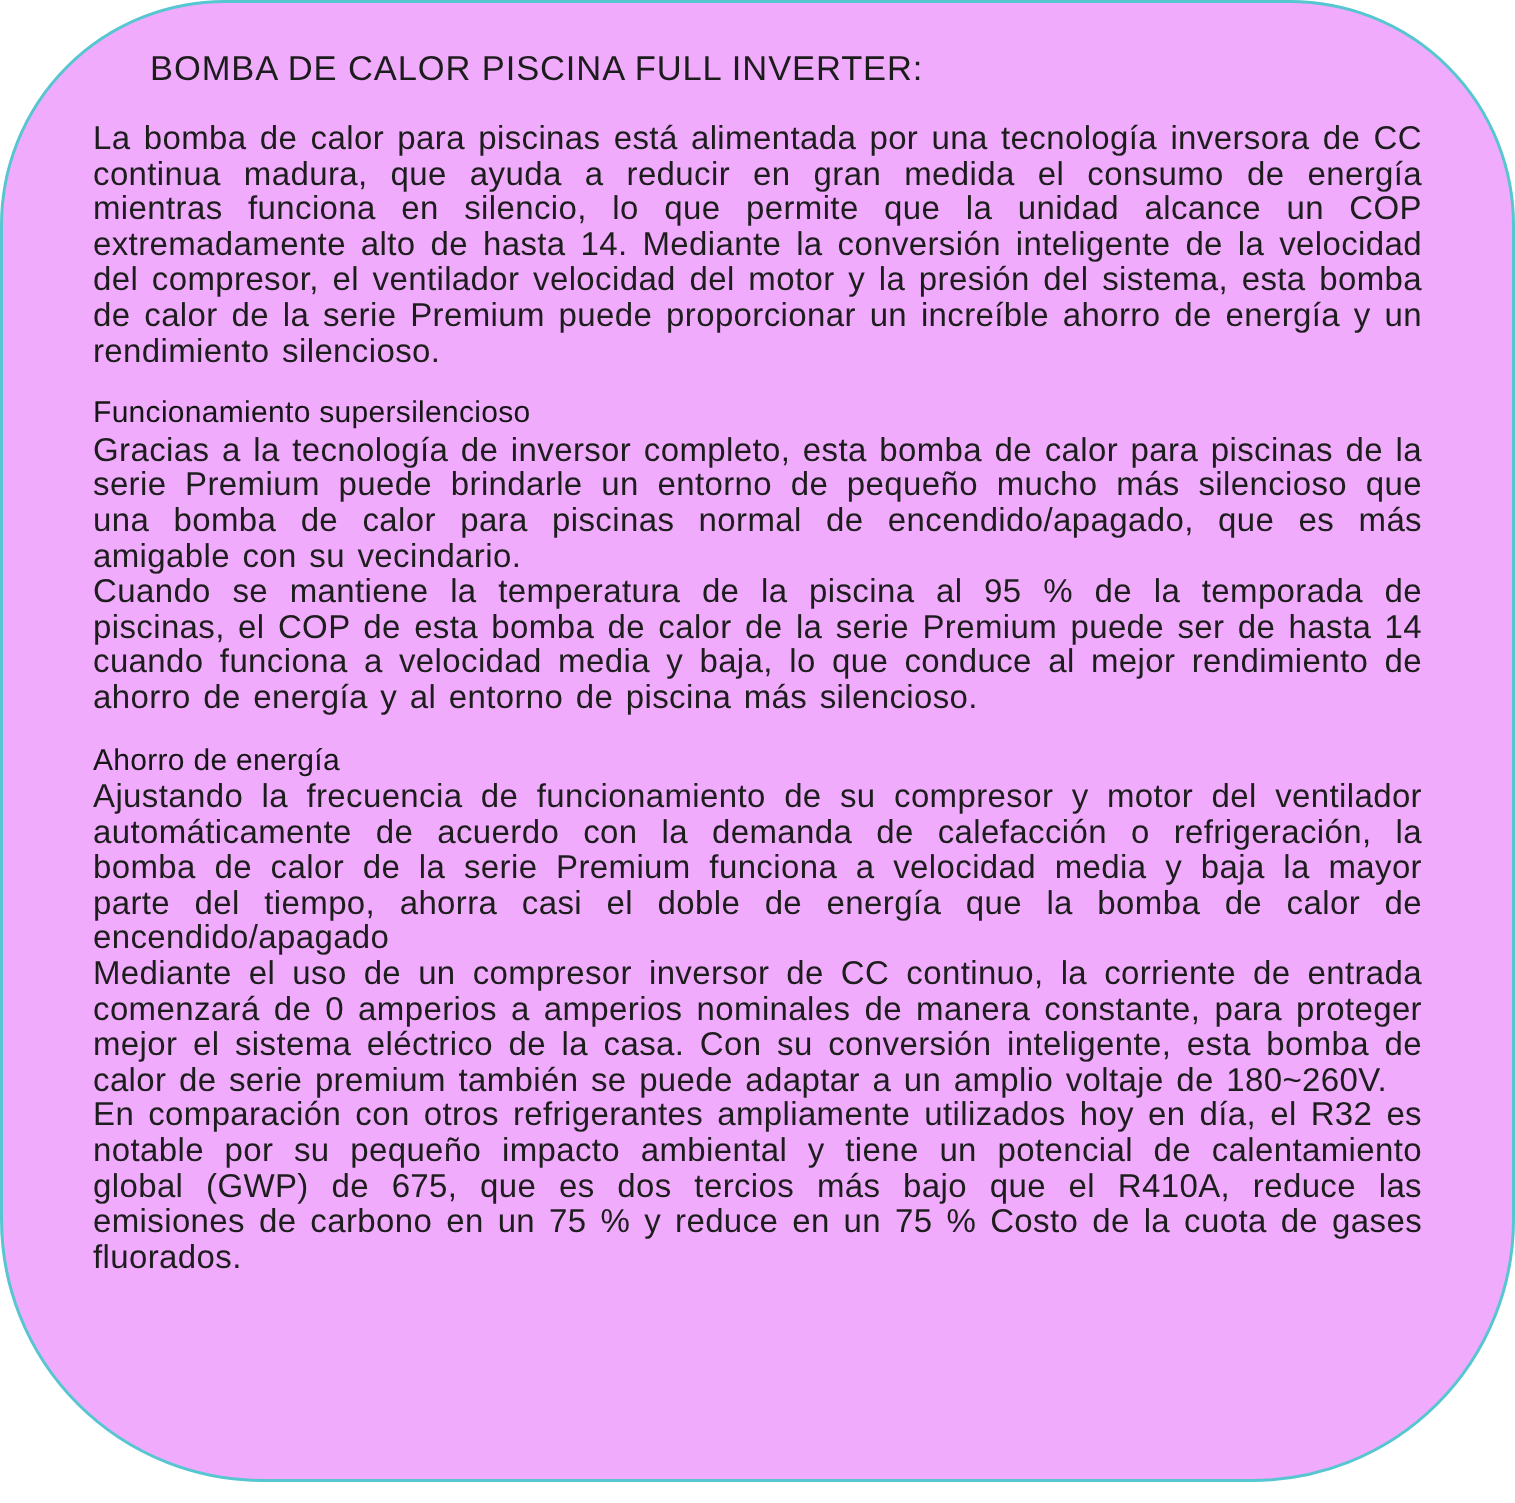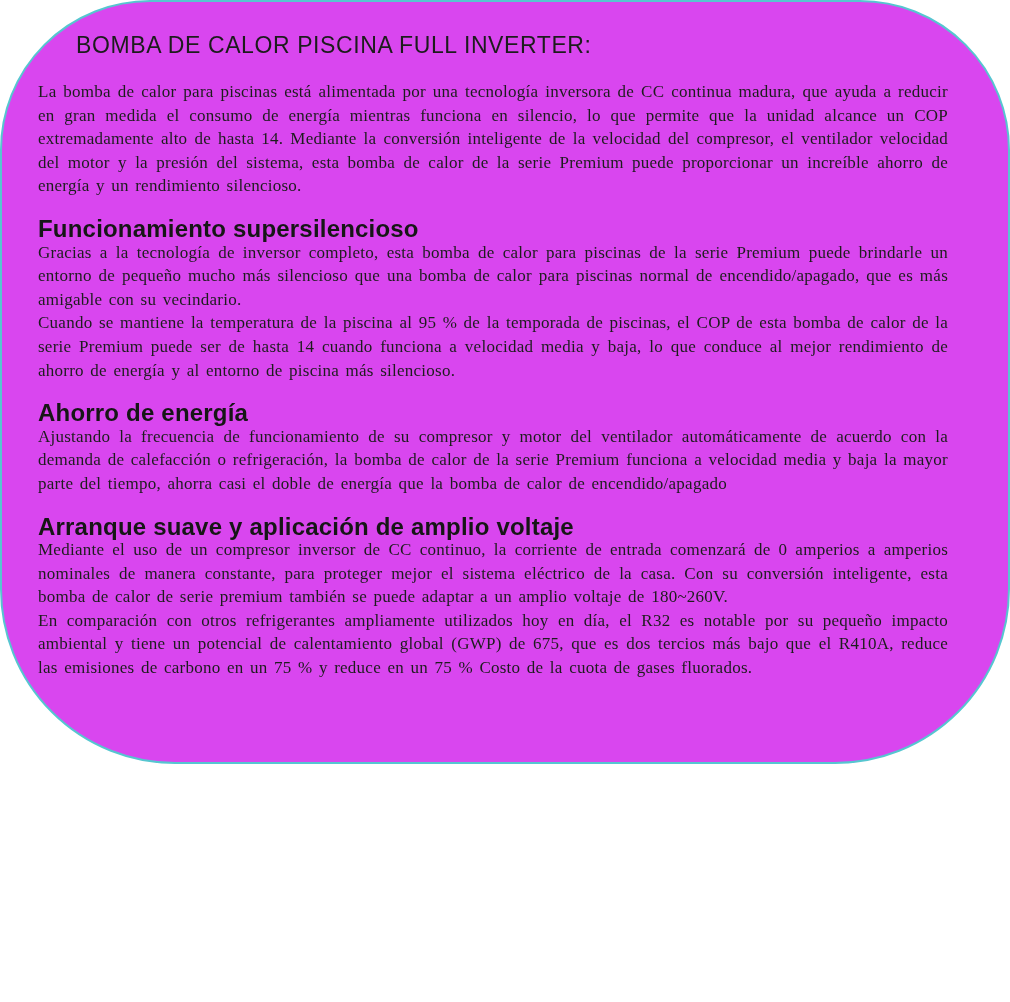--- a/index.html
+++ b/index.html
@@ -9,52 +9,51 @@
   }
   body {
     width: 1010px;
     height: 1002px;
     font-family: "Liberation Sans", sans-serif;
     color: #1d1d1d;
   }
   .frame {
     box-sizing: border-box;
     width: 1010px;
-    height: 764px;
-    background: #d946ef;
+    height: 988px;
+    background: #f0abfc;
     border: 2px solid #56c6d0;
     border-radius: 150px 150px 175px 175px;
-    padding: 26px 60px 0 36px;
+    padding: 26px 60px 0 60px;
     overflow: hidden;
   }
   .page-title {
     font-size: 23px;
     font-weight: 400;
     letter-spacing: 0.6px;
     margin: 4px 0 0 38px;
     color: #1c1c1c;
     white-space: nowrap;
   }
   .body-text {
-    font-size: 17px;
+    font-size: 22px;
     line-height: 23.6px;
     text-align: justify;
     letter-spacing: 0.25px;
     word-spacing: 2px;
     margin: 0;
     color: #1d1d1d;
-    font-family: Liberation Serif, serif;
   }
   .intro {
     margin-top: 21px;
   }
   .section-heading {
-    font-size: 24px;
+    font-size: 20px;
     line-height: 23.6px;
-    font-weight: 700;
+    font-weight: 400;
     letter-spacing: 0.2px;
     margin: 19px 0 0 0;
     color: #161616;
   }
 </style>
 </head>
 <body>
 
 <div class="frame">
 
@@ -70,21 +69,20 @@
   <section>
     <p class="body-text">Cuando se mantiene la temperatura de la piscina al 95 % de la temporada de piscinas, el COP de esta bomba de calor de la serie Premium puede ser de hasta 14 cuando funciona a velocidad media y baja, lo que conduce al mejor rendimiento de ahorro de energía y al entorno de piscina más silencioso.</p>
   </section>
 
   <section>
     <h2 class="section-heading">Ahorro de energía</h2>
     <p class="body-text">Ajustando la frecuencia de funcionamiento de su compresor y motor del ventilador automáticamente de acuerdo con la demanda de calefacción o refrigeración, la bomba de calor de la serie Premium funciona a velocidad media y baja la mayor parte del tiempo, ahorra casi el doble de energía que la bomba de calor de encendido/apagado</p>
   </section>
 
   <section>
-    <h2 class="section-heading">Arranque suave y aplicación de amplio voltaje</h2>
     <p class="body-text">Mediante el uso de un compresor inversor de CC continuo, la corriente de entrada comenzará de 0 amperios a amperios nominales de manera constante, para proteger mejor el sistema eléctrico de la casa. Con su conversión inteligente, esta bomba de calor de serie premium también se puede adaptar a un amplio voltaje de 180~260V.</p>
   </section>
 
   <section>
     <p class="body-text">En comparación con otros refrigerantes ampliamente utilizados hoy en día, el R32 es notable por su pequeño impacto ambiental y tiene un potencial de calentamiento global (GWP) de 675, que es dos tercios más bajo que el R410A, reduce las emisiones de carbono en un 75 % y reduce en un 75 % Costo de la cuota de gases fluorados.</p>
   </section>
 
   <section>
   </section>
 

